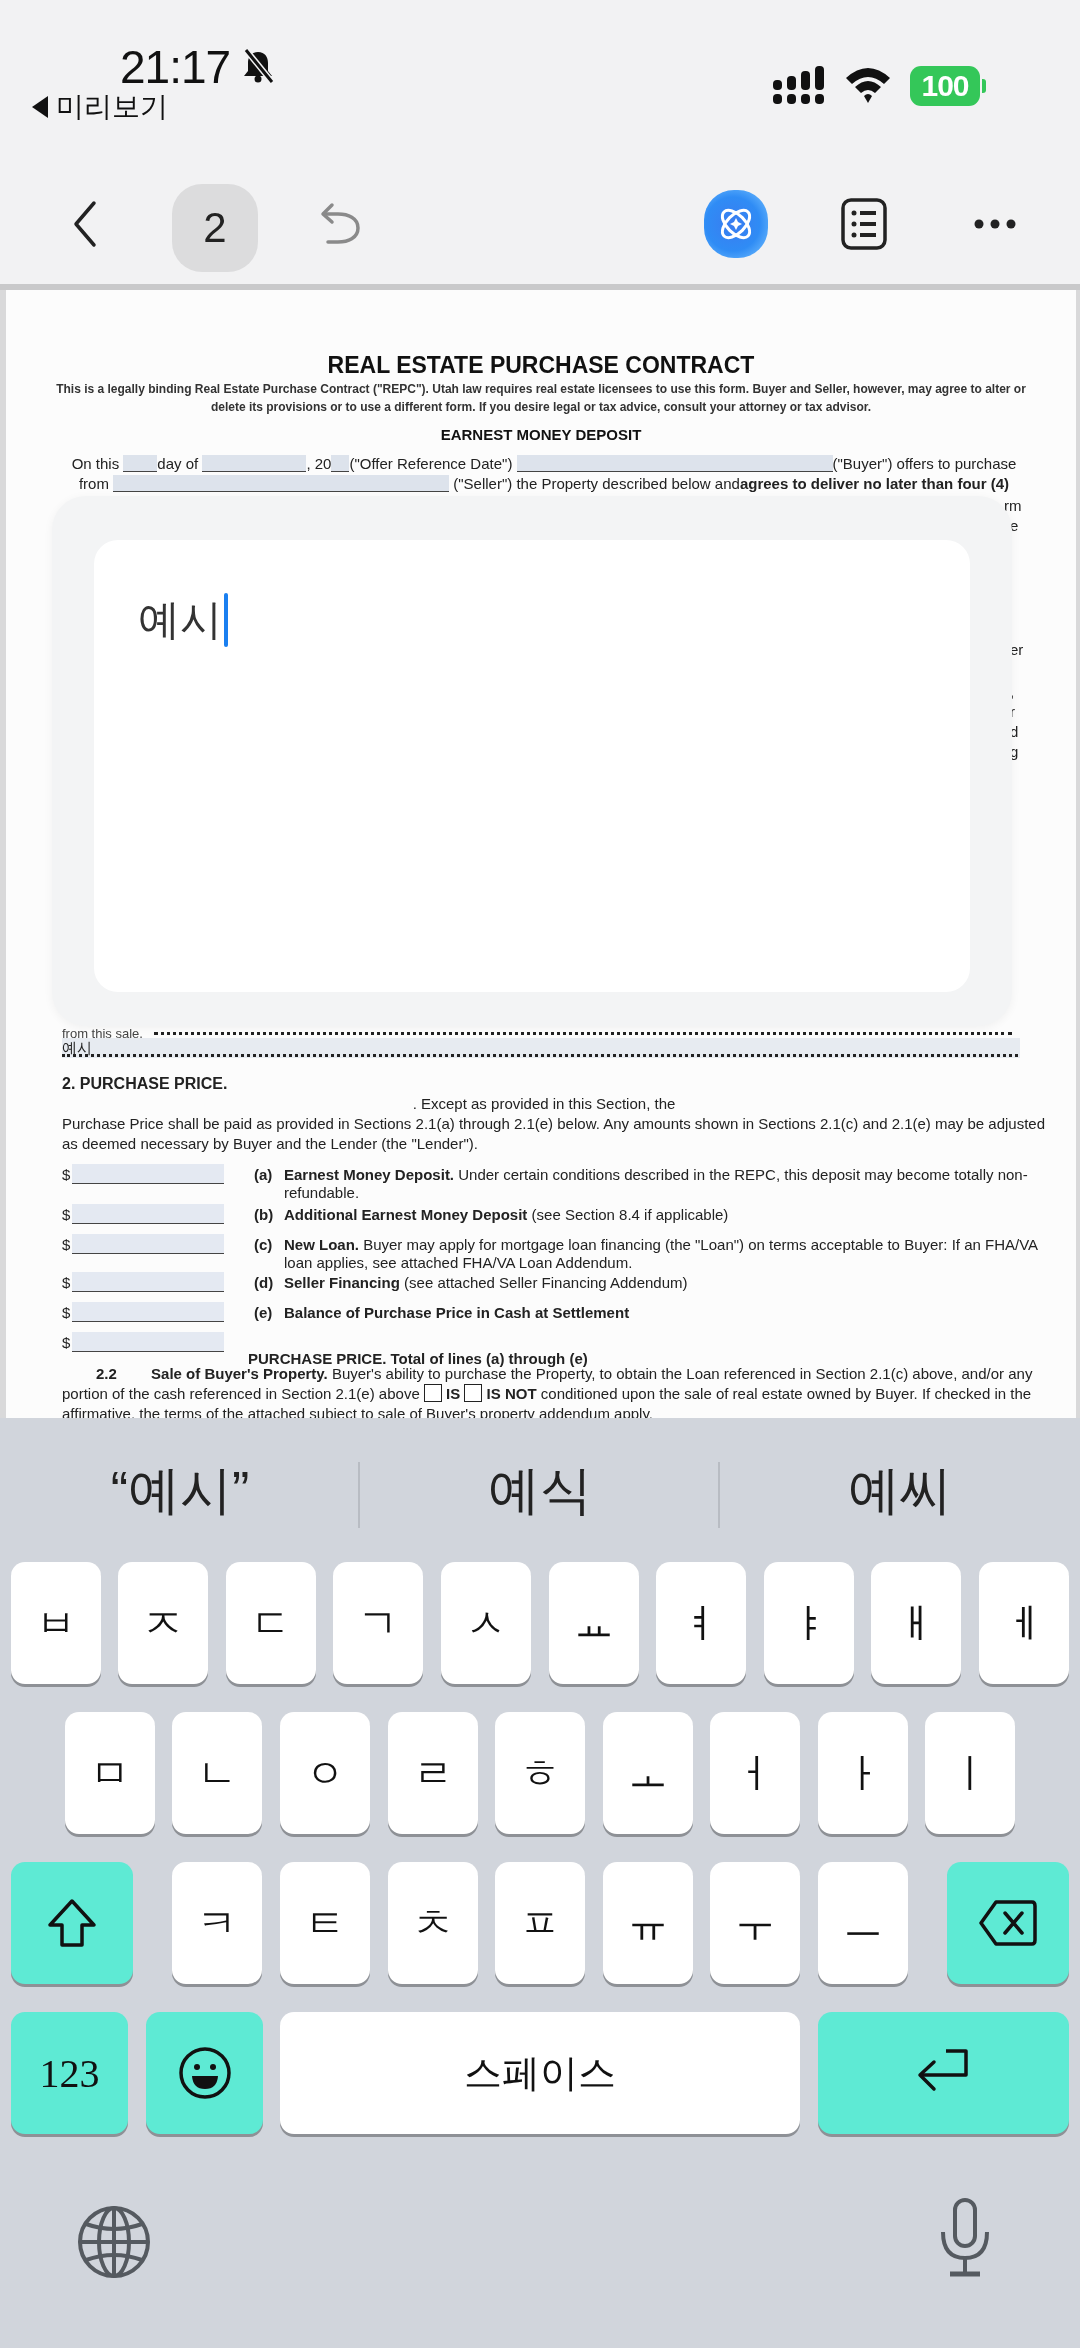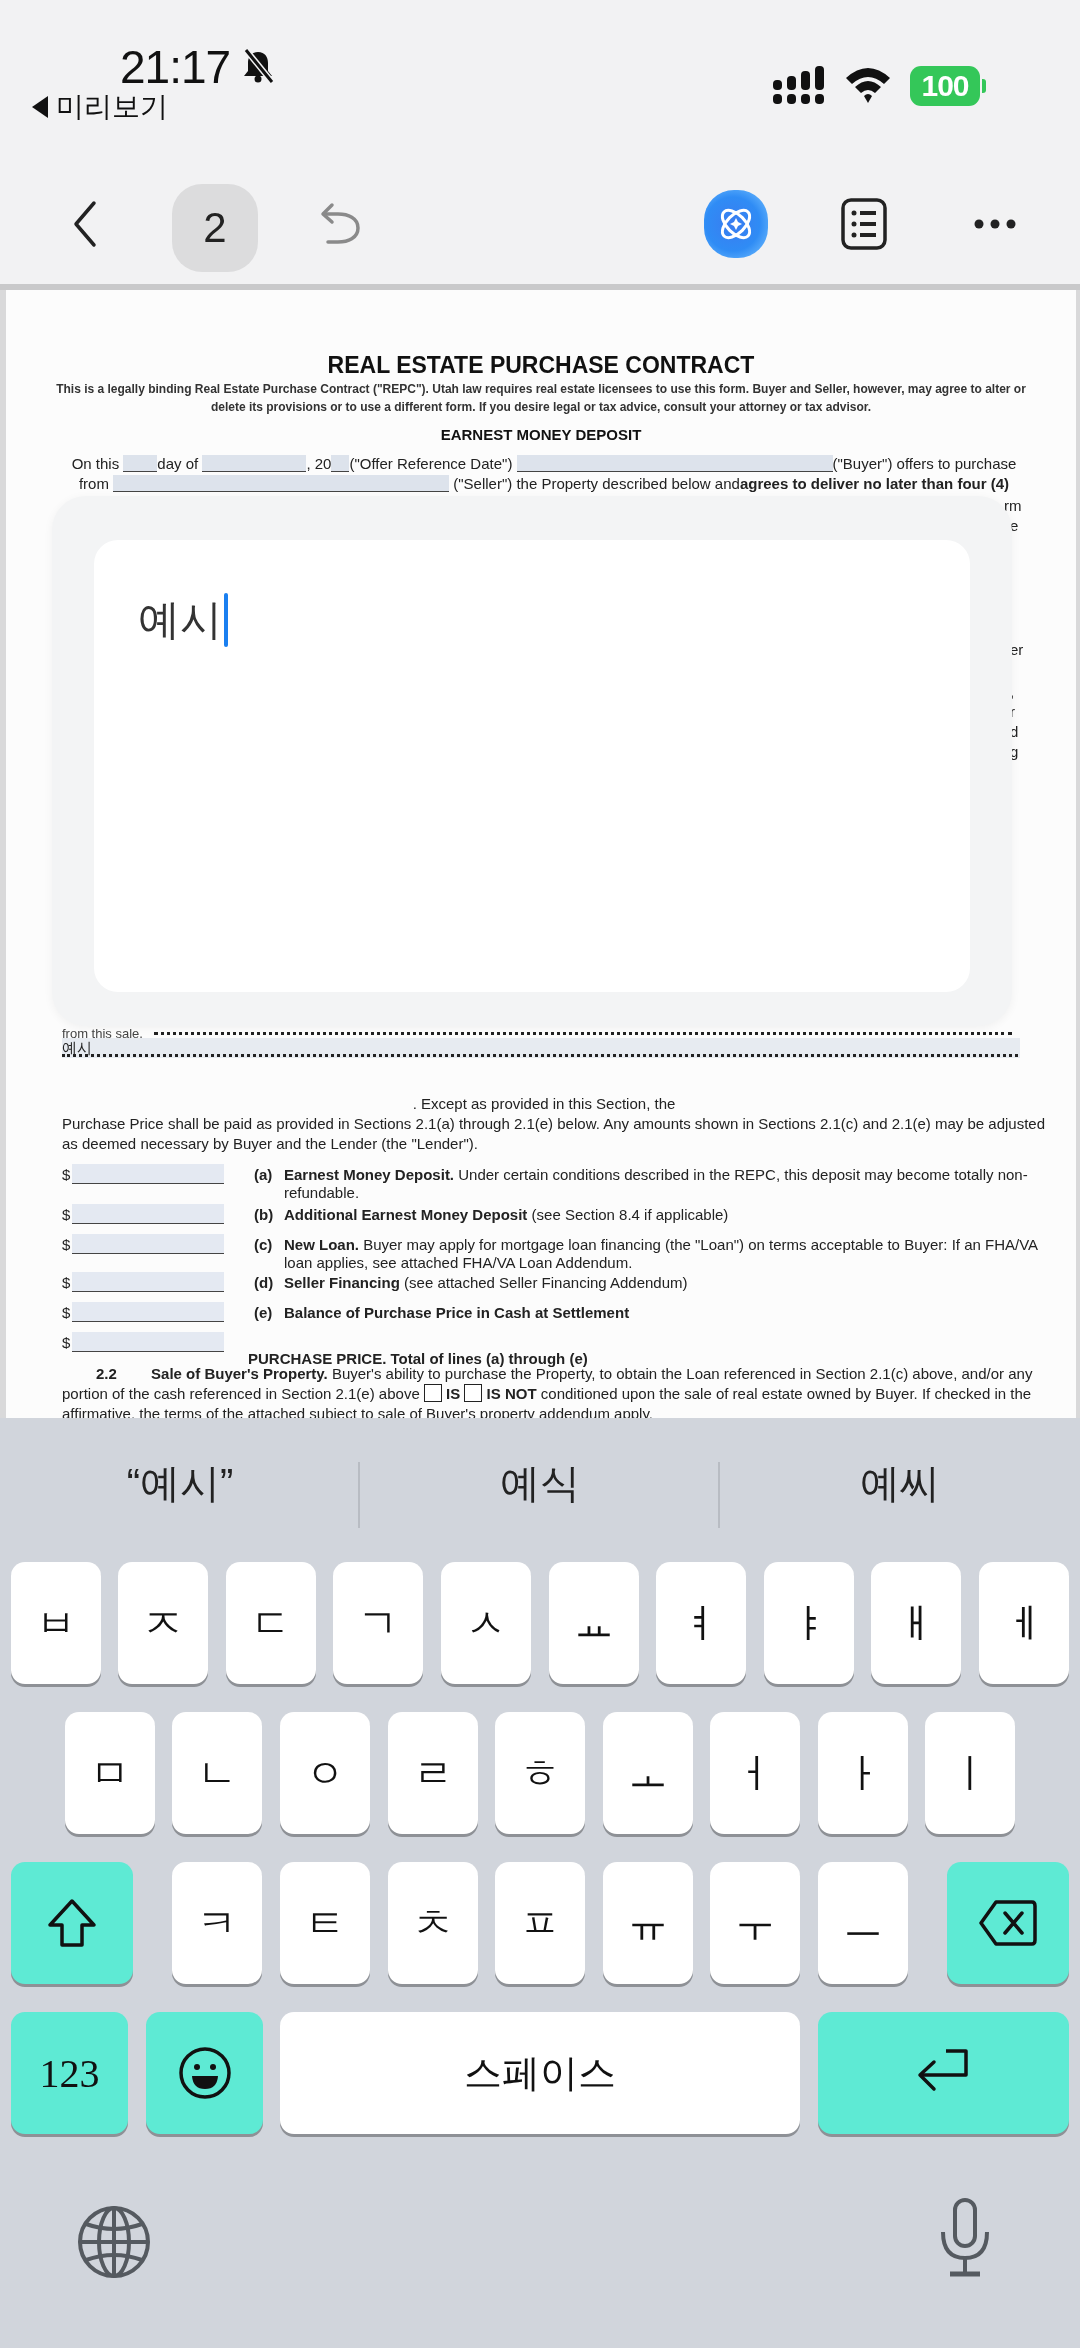--- a/index.html
+++ b/index.html
@@ -45,21 +45,21 @@
 
   
   .overlay { position: absolute; left: 52px; top: 496px; width: 960px; height: 530px; background: #f3f4f5; border-radius: 34px; box-shadow: 0 2px 10px rgba(0,0,0,0.05); }
   .editor { position: absolute; left: 94px; top: 540px; width: 876px; height: 452px; background: #fff; border-radius: 24px; }
   .editor-text { position: absolute; left: 44px; top: 52px; font-size: 42px; color: #333; display: flex; align-items: center; }
   .caret { display: inline-block; width: 4px; height: 54px; background: #1a7ff0; border-radius: 2px; margin-left: 2px; }
 
   
   .keyboard { position: absolute; left: 0; top: 1418px; width: 1080px; height: 930px; background: #d1d5dc; }
   .suggestions { position: absolute; left: 0; top: 0; width: 1080px; height: 140px; }
-  .sugg { position: absolute; top: 38px; width: 360px; text-align: center; font-size: 40px; color: #222; }
+  .sugg { position: absolute; top: 38px; width: 360px; text-align: center; font-size: 52px; color: #222; }
   .sugg-div { position: absolute; top: 44px; width: 2px; height: 66px; background: #b8bcc3; }
   .key { position: absolute; height: 122px; background: #fff; border-radius: 14px; box-shadow: 0 3px 0 #8e9196; display: flex; align-items: center; justify-content: center; font-size: 40px; color: #111; }
   .key.gray { background: #5eead4; font-family: Liberation Serif, serif; }
   .r1 { top: 144px; width: 90px; }
   .r2 { top: 294px; width: 90px; }
   .r3 { top: 444px; width: 90px; }
   .r4 { top: 594px; }
   .globe-icon { position: absolute; left: 76px; top: 786px; }
   .mic-icon { position: absolute; left: 938px; top: 780px; }
 </style>
@@ -170,20 +170,21 @@
   <div class="line" style="top:412px;left:1004px;width:30px;">r</div>
   <div class="line" style="top:432px;left:1004px;width:30px;">d</div>
   <div class="line" style="top:452px;left:1004px;width:30px;">g</div>
 
   <div class="line" style="top:734px;font-size:13px;color:#444;">from this sale.</div>
   <div class="dotted" style="top:742px;left:148px;width:858px;"></div>
   <div style="position:absolute;left:56px;top:748px;width:958px;height:20px;background:#e7ebf1;"></div>
   <div class="line" style="top:748px;font-size:15px;"><span>예시</span></div>
   <div class="dotted" style="top:764px;"></div>
 
+  <div class="line b" style="top:784px;font-size:16px;">2.    PURCHASE PRICE.</div>
   <div class="line justify" style="top:804px;">
     <span>. Except as provided in this Section, the</span>
   </div>
   <div class="line" style="top:824px;">Purchase Price shall be paid as provided in Sections 2.1(a) through 2.1(e) below. Any amounts shown in Sections 2.1(c) and 2.1(e) may be adjusted</div>
   <div class="line" style="top:844px;">as deemed necessary by Buyer and the Lender (the "Lender").</div>
 
   <div class="amount-row" style="top:876px;">
     <span class="dollar">$</span>
     <span class="afield"></span>
     <span class="desc"><span class="letter">(a)</span><span class="b">Earnest Money Deposit.</span><span> Under certain conditions described in the REPC, this deposit may become totally non-</span></span>

